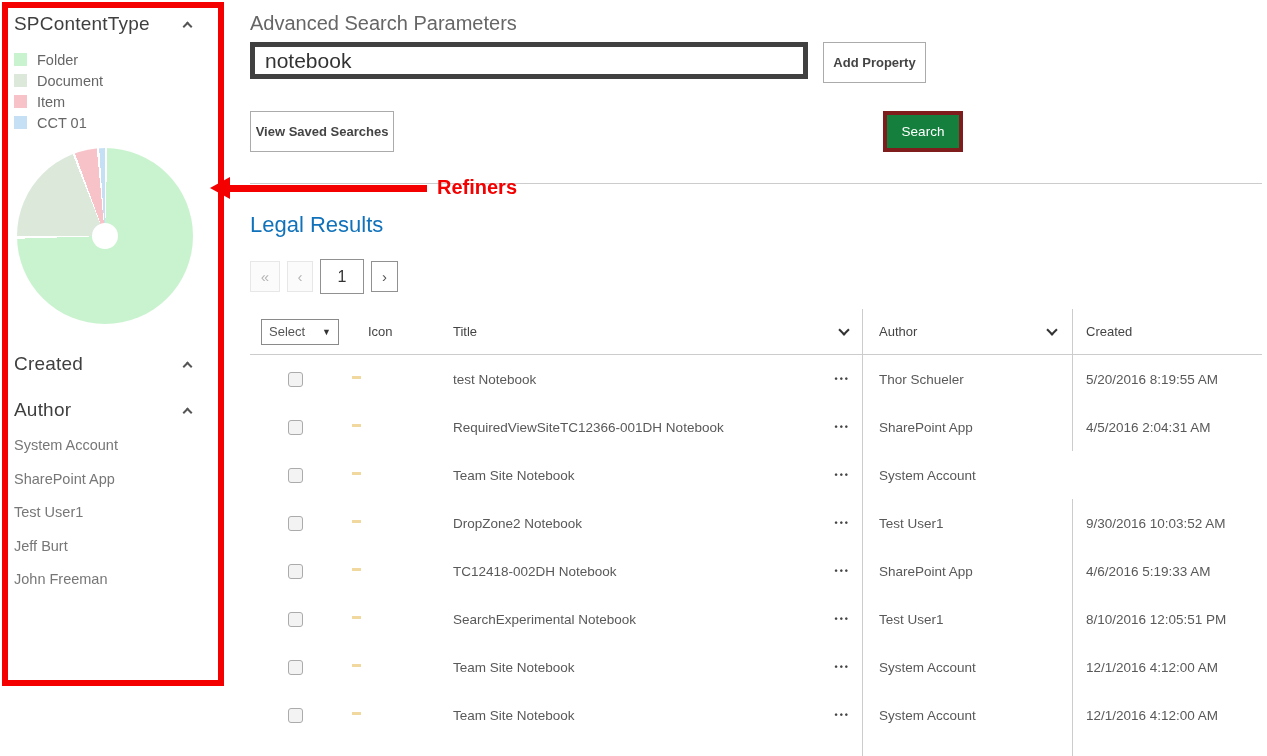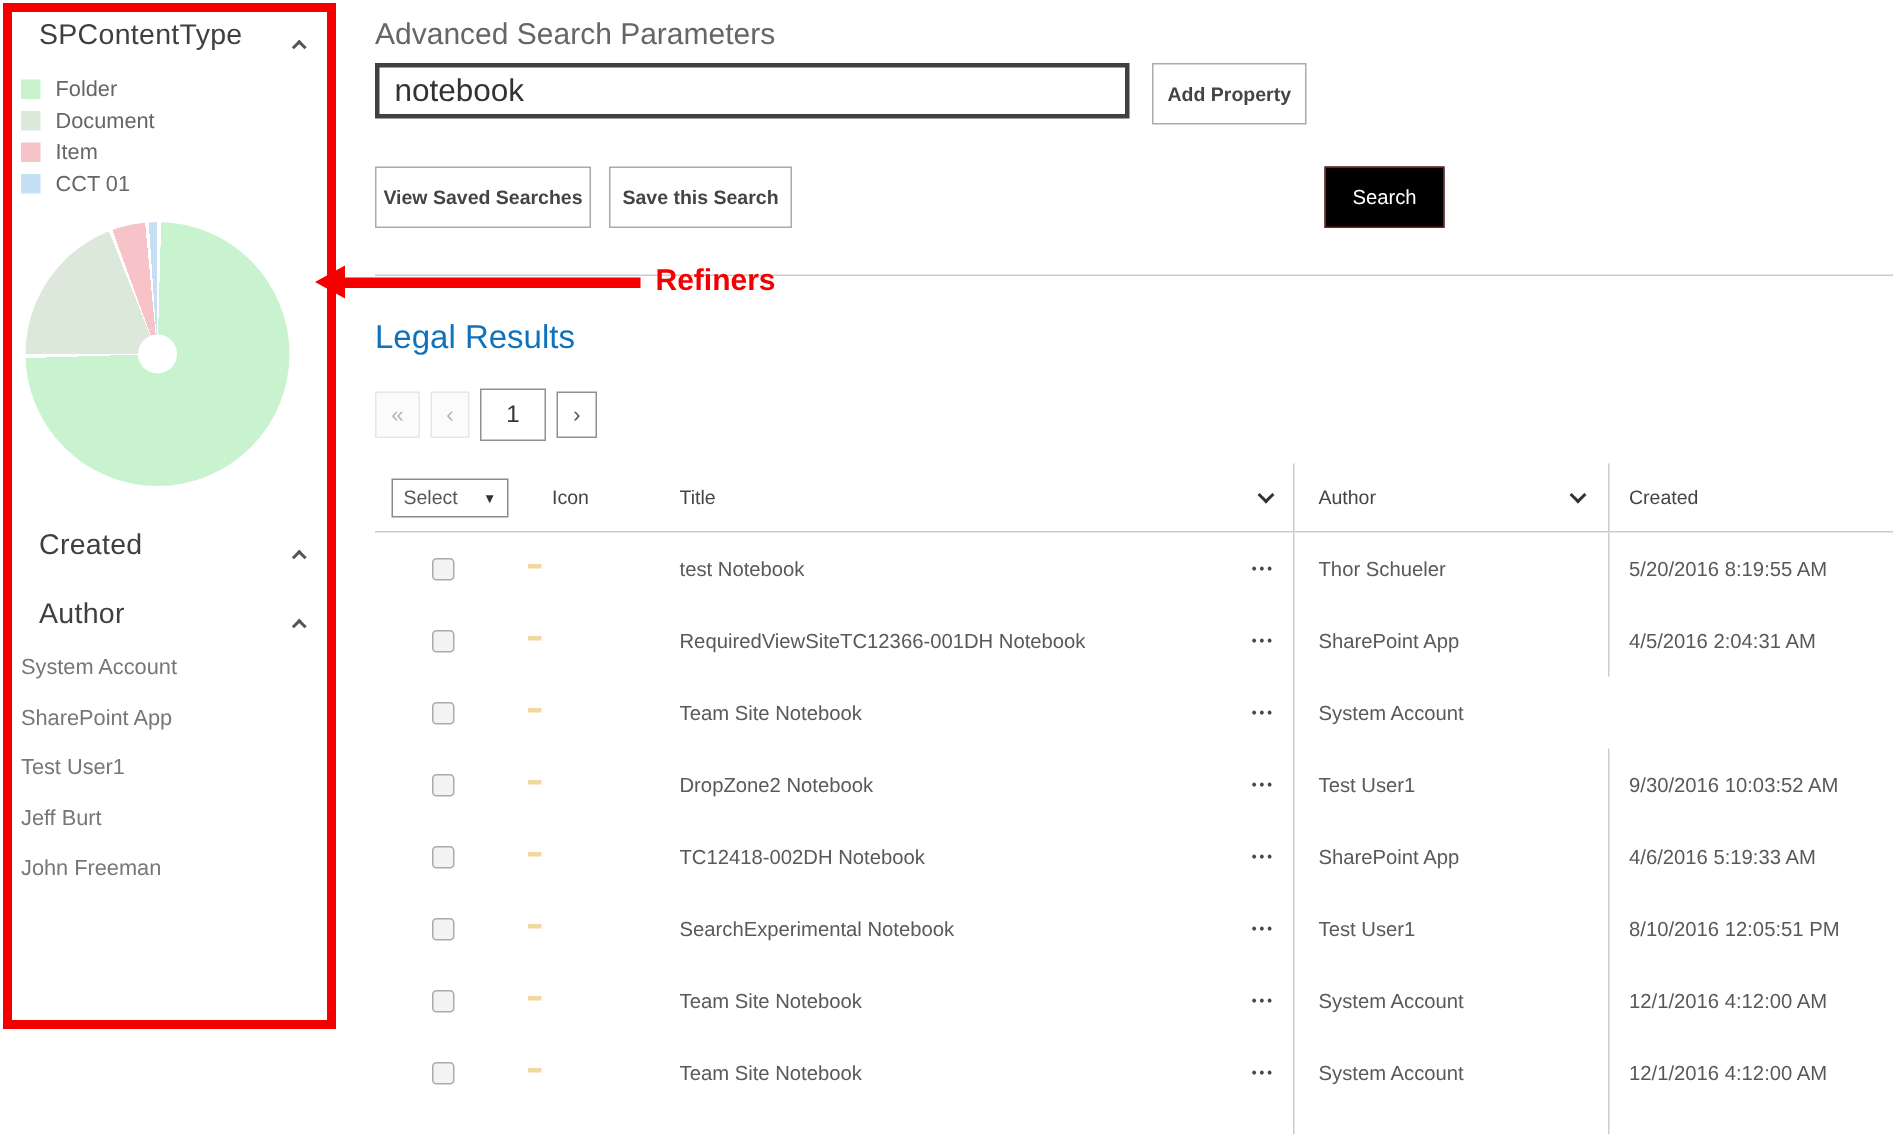--- a/index.html
+++ b/index.html
@@ -5,21 +5,21 @@
   * { margin:0; padding:0; box-sizing:border-box; }
   html,body { width:1267px; height:756px; }
   body {
     font-family:"Liberation Sans", "DejaVu Sans", sans-serif;
     background:#ffffff; color:#595959; overflow:hidden; position:relative;
   }
   .page { position:relative; width:1267px; height:756px; background:#fff; }
 
   
   .sidebar { position:absolute; left:0; top:0; width:232px; padding:13px 0 0 14px; }
-  .refiner-header { display:flex; align-items:flex-end; justify-content:space-between; width:185px;margin-left:12px; }
+  .refiner-header { display:flex; align-items:center; justify-content:space-between; width:185px; }
   .refiner-title { font-size:19px; font-weight:300; color:#3f3f3f; letter-spacing:.2px; }
   .chev-up { width:7px; height:7px; border-right:2px solid #555; border-bottom:2px solid #555;
              transform:rotate(-135deg); margin-right:8px; margin-top:4px; cursor:pointer; }
   .legend { margin-top:14px; }
   .legend-row { display:flex; align-items:center; height:21px; }
   .swatch { width:13px; height:13px; margin-right:10px; flex:none; }
   .legend-label { font-size:14.5px; color:#666; }
   .donut-wrap { position:relative; width:176px; height:176px; margin:15px 0 0 3px; }
   .donut { width:176px; height:176px; border-radius:50%; }
   .donut-hole { position:absolute; left:50%; top:50%; width:26px; height:26px; margin:-13px 0 0 -13px;
@@ -37,29 +37,29 @@
                 border-top:11px solid transparent; border-bottom:11px solid transparent;
                 border-right:20px solid #f40000; z-index:51; }
   .arrow-label { position:absolute; left:437px; top:176px; font-size:20px; font-weight:700;
                  color:#f40000; z-index:51; }
 
   
   .main { position:absolute; left:250px; top:0; width:1012px; padding-top:12px; }
   .adv-heading { font-size:20px; font-weight:300; color:#666; }
   .search-area { width:713px; }
   .search-row { display:flex; margin-top:7px; align-items:stretch; }
-  .query-input { width:503px; height:37px; border:3px solid #404040; font-size:21px; color:#333;
+  .query-input { width:558px; height:37px; border:5px solid #404040; font-size:21px; color:#333;
                  padding:0 10px; font-family:inherit; font-weight:300; outline:none; }
   .btn { background:#fff; border:1px solid #ababab; color:#444; font-size:13px;
          font-family:inherit; cursor:pointer;font-weight:bold; }
   .add-prop-btn { width:103px; height:41px; margin-left:15px; align-self:flex-start; }
   .btn-row { display:flex; margin-top:28px;justify-content:flex-end; }
   .view-saved-btn { width:144px; height:41px; }
   .save-search-btn { width:122px; height:41px; margin-left:12px; }
-  .search-btn { width:80px; height:41px; margin-left:auto; background:#000000; border:1px solid #7f1d1d;
+  .search-btn { width:80px; height:41px; margin-left:auto; background:#15803d; border:4px solid #7f1d1d;
                 color:#fff; font-size:13.5px; cursor:pointer; font-family:inherit; }
   .divider { border:none; border-top:1px solid #ccc; margin-top:31px; width:1012px; }
 
   .results-heading { margin-top:28px; font-size:22px; font-weight:400; color:#1072ba; }
   .pagination { display:flex; align-items:center; margin-top:21px; gap:7px; }
   .pg-btn { display:flex; align-items:center; justify-content:center; font-size:15px; cursor:pointer; }
   .pg-first { width:30px; height:31px; background:#fbfbfb; border:1px solid #e7e7e7; color:#b5b5b5; }
   .pg-prev  { width:26px; height:31px; background:#fbfbfb; border:1px solid #e7e7e7; color:#b5b5b5; }
   .pg-page  { width:44px; height:35px; background:#fff; border:1px solid #919191; color:#333; font-size:16px; }
   .pg-next  { width:27px; height:31px; background:#fff; border:1px solid #919191; color:#555; }
@@ -169,21 +169,20 @@
   <main class="main">
     <h2 class="adv-heading">Advanced Search Parameters</h2>
 
     <div class="search-area">
       <div class="search-row">
         <input class="query-input" type="text" value="notebook" style="">
         <button class="btn add-prop-btn">Add Property</button>
       </div>
       <div class="btn-row">
         <button class="btn view-saved-btn">View Saved Searches</button>
-        <button class="btn save-search-btn">Save this Search</button>
         <button class="search-btn">Search</button>
       </div>
     </div>
 
     <hr class="divider">
 
     <h1 class="results-heading">Legal Results</h1>
 
     <div class="pagination">
       <div class="pg-btn pg-first">«</div>

